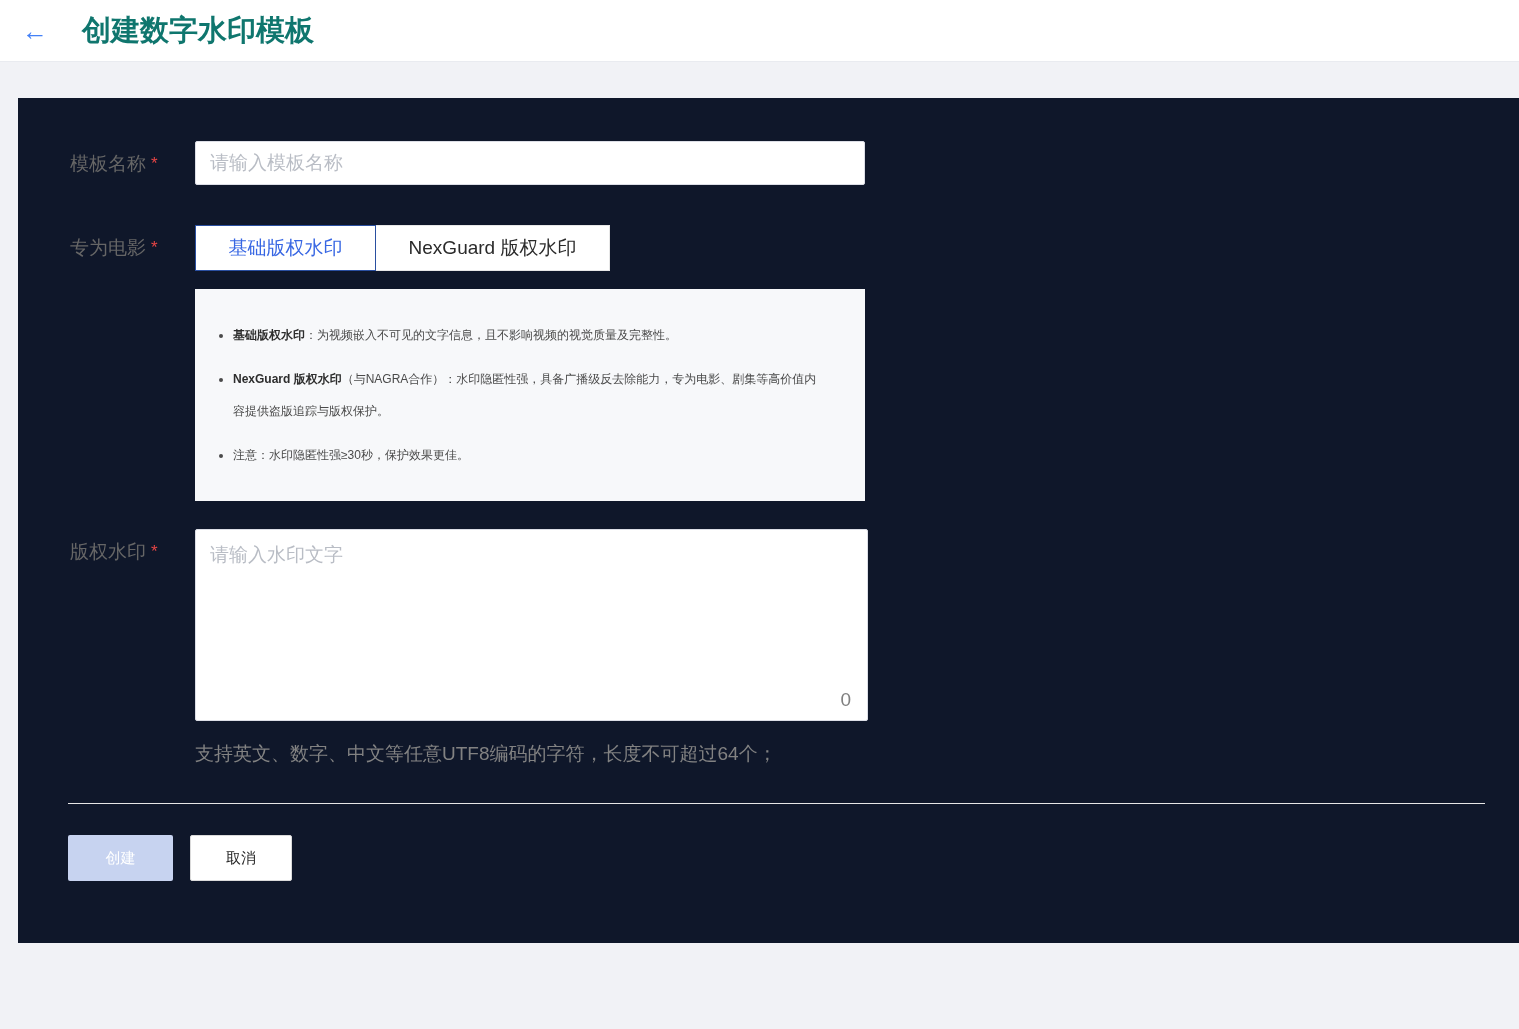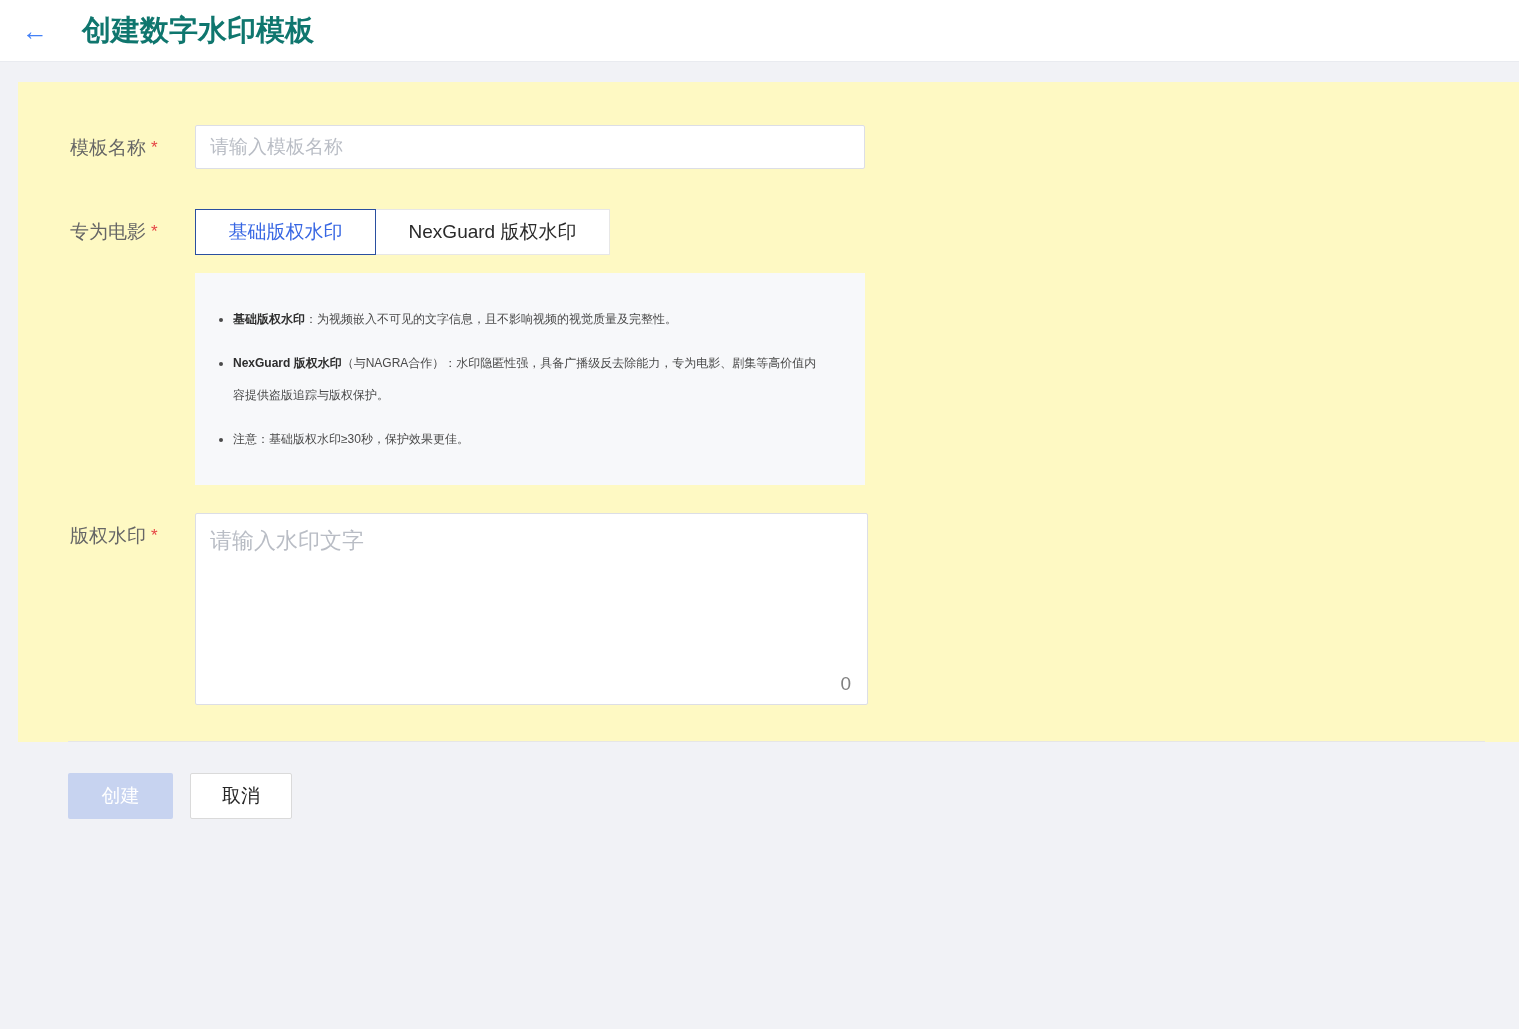--- a/index.html
+++ b/index.html
@@ -27,24 +27,24 @@
     user-select: none;
   }
   .page-title {
     margin: 0 0 0 34px;
     font-size: 29px;
     font-weight: 700;
     color: #0f766e;
   }
   
   .card {
-    margin: 20px 0 0 18px;
+    margin: 36px 0 0 18px;
     width: 1501px;
-    height: 660px;
-    background: #fef9c3;
+    height: 845px;
+    background: #0f172a;
     padding: 43px 0 0 52px;
   }
   .form-row { display: flex; align-items: flex-start; }
   .row-label {
     flex: none;
     width: 125px;
     padding-top: 10px;
     font-size: 19px;
     color: #666666;
     white-space: nowrap;
@@ -116,21 +116,21 @@
   .info-box li:last-child { margin-bottom: 0; }
   .info-box li b { color: #2d2d2d; font-weight: 700; }
 
   
   .textarea-wrap { position: relative; width: 673px; }
   .watermark-textarea {
     width: 673px; height: 192px;
     border: 1px solid #dcdee6;
     border-radius: 2px;
     padding: 12px 14px;
-    font-size: 22px;
+    font-size: 19px;
     color: #333333;
     font-family: inherit;
     resize: none;
     outline: none;
     display: block;
     background: #fff;
   }
   .char-counter {
     position: absolute;
     right: 17px; bottom: 10px;
@@ -140,21 +140,21 @@
 
   
   .divider {
     height: 1px;
     background: #e6e6e6;
     margin: 36px 34px 0 -2px;
   }
   .footer-buttons { margin-top: 31px; display: flex; align-items: center; margin-left: -2px; }
   .btn {
     height: 46px;
-    font-size: 19px;
+    font-size: 15px;
     font-family: inherit;
     border-radius: 2px;
     cursor: pointer;
   }
   .btn-create {
     width: 105px;
     background: #c7d3f0;
     color: #ffffff;
     border: none;
     cursor: not-allowed;
@@ -193,35 +193,36 @@
       </div>
       <div class="row-control">
         <div class="type-tabs">
           <button class="type-tab tab-basic selected">基础版权水印</button>
           <button class="type-tab tab-nexguard">NexGuard 版权水印</button>
         </div>
         <div class="info-box">
           <ul>
             <li><b>基础版权水印</b><span>：为视频嵌入不可见的文字信息，且不影响视频的视觉质量及完整性。</span></li>
             <li><b>NexGuard 版权水印</b><span>（与NAGRA合作）：水印隐匿性强，具备广播级反去除能力，专为电影、剧集等高价值内容提供盗版追踪与版权保护。</span></li>
-            <li><b></b><span>注意：基础版权水印≥30秒，保护效果更佳。</span></li>
+            <li><b></b><span>注意：水印隐匿性强≥30秒，保护效果更佳。</span></li>
           </ul>
         </div>
       </div>
     </div>
 
     <div class="form-row">
       <div class="row-label">
         <span>版权水印</span><span class="required-mark">*</span>
       </div>
       <div class="row-control">
         <div class="textarea-wrap">
           <textarea class="watermark-textarea" placeholder="请输入水印文字" style=""></textarea>
           <span class="char-counter">0</span>
         </div>
+        <p class="helper-text">支持英文、数字、中文等任意UTF8编码的字符，长度不可超过64个；</p>
       </div>
     </div>
 
     <div class="divider"></div>
 
     <div class="footer-buttons">
       <button class="btn btn-create" disabled="">创建</button>
       <button class="btn btn-cancel">取消</button>
     </div>
 

